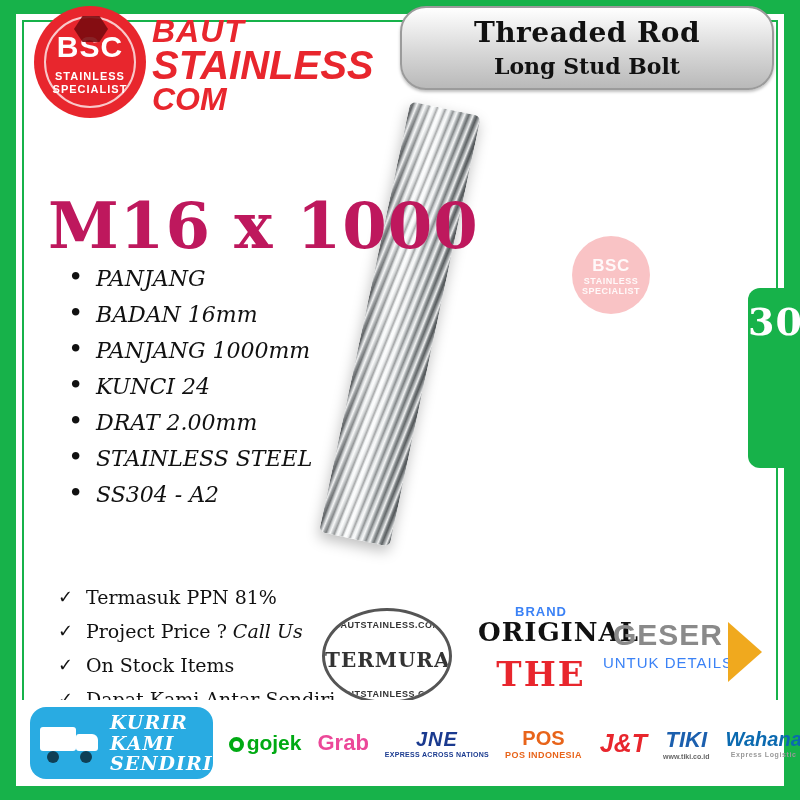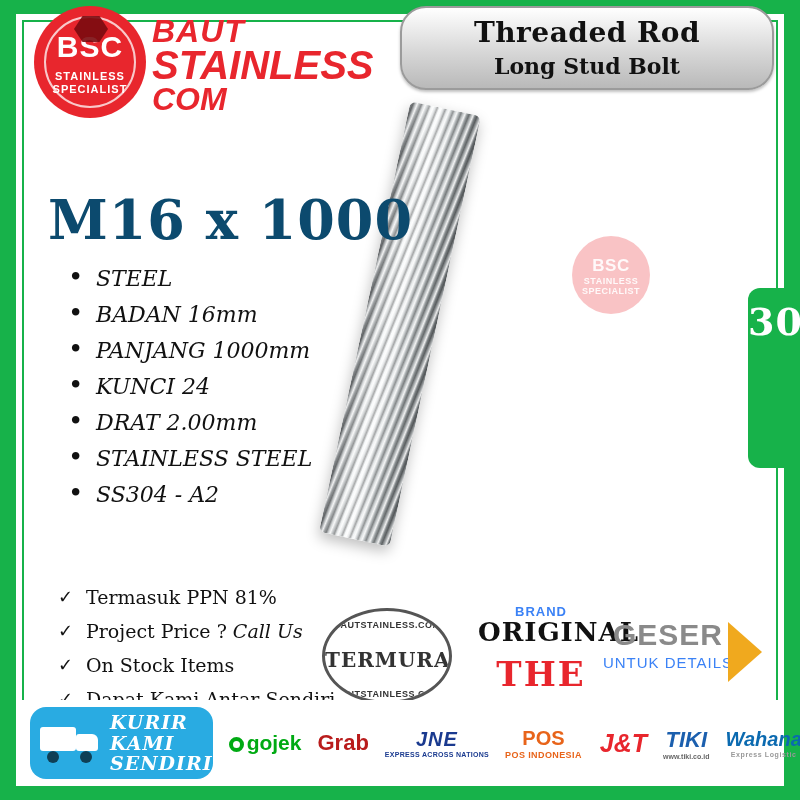--- a/index.html
+++ b/index.html
@@ -135,23 +135,23 @@
     color: #111;
     margin-top: 4px;
   }
 
   
   #model {
     position: absolute;
     left: 48px;
     top: 188px;
     font-family: "DejaVu Serif", serif;
-    font-size: 54px;
-    font-weight: bold;
-    color: #0c4a6e;
+    font-size: 64px;
+    font-weight: bold;
+    color: #be185d;
     letter-spacing: 1px;
   }
   #spec-list {
     position: absolute;
     left: 60px;
     top: 266px;
     list-style: none;
   }
   #spec-list li {
     font-family: "DejaVu Serif", serif;
@@ -406,21 +406,21 @@
     flex: 0 0 auto;
     text-align: center;
     margin-left: 16px;
     font-weight: bold;
   }
   .cl-gojek { color: #00aa13; font-size: 21px; }
   .cl-gojek .dot {
     display: inline-block; width: 15px; height: 15px; border-radius: 50%;
     border: 4px solid #00aa13; vertical-align: -2px; margin-right: 3px;
   }
-  .cl-grab { color: #b91c1c; font-size: 22px; }
+  .cl-grab { color: #ec4899; font-size: 22px; }
   .cl-jne .l1 { color: #1a3a8f; font-size: 20px; font-style: italic; letter-spacing: 1px; }
   .cl-jne .l2 { color: #1a3a8f; font-size: 7px; letter-spacing: .3px; }
   .cl-pos .l1 { color: #e8641a; font-size: 20px; }
   .cl-pos .l2 { color: #e8641a; font-size: 9px; letter-spacing: .4px; }
   .cl-jnt { color: #e8262d; font-size: 25px; font-style: italic; margin-left: 18px; }
   .cl-tiki .l1 { color: #1b5fae; font-size: 22px; font-style: italic; }
   .cl-tiki .l2 { color: #666; font-size: 7px; }
   .cl-wahana .l1 { color: #0b6ab0; font-size: 20px; font-style: italic; }
   .cl-wahana .l2 { color: #999; font-size: 7px; letter-spacing: .6px; }
 </style>
@@ -460,21 +460,21 @@
     <div id="rod-watermark">
       <div class="wm1">BSC</div>
       <div>STAINLESS</div>
       <div>SPECIALIST</div>
     </div>
   </div>
 
   <div id="model">M16 x 1000</div>
 
   <ul id="spec-list">
-    <li>STEEL</li>
+    <li>PANJANG</li>
     <li>BADAN 16mm</li>
     <li>PANJANG 1000mm</li>
     <li>KUNCI 24</li>
     <li>DRAT 2.00mm</li>
     <li>STAINLESS STEEL</li>
     <li>SS304 - A2</li>
   </ul>
 
   <div id="grade-tab">304</div>
 

